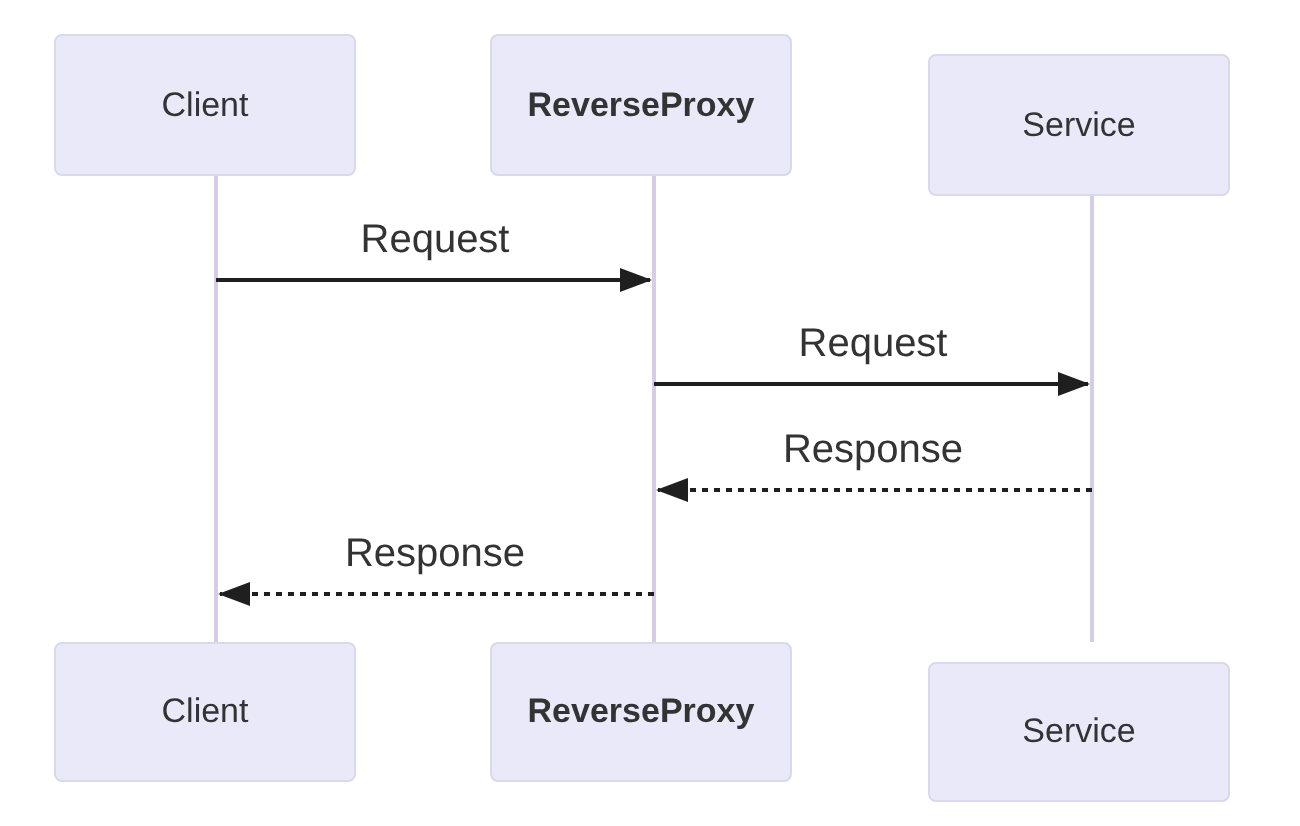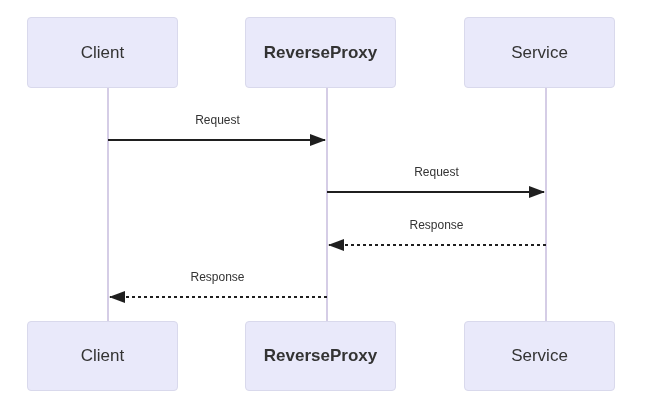--- a/index.html
+++ b/index.html
@@ -30,21 +30,21 @@
     border: 1px solid var(--actor-border);
     border-radius: 4px;
     display: flex;
     align-items: center;
     justify-content: center;
   }
   .actor-box.top    { top: 17px; }
   .actor-box.bottom { top: 321px; height: 70px; }
   .actor-box.a0 { left: 27px; }
   .actor-box.a1 { left: 245px; font-weight: bold; }
-  .actor-box.a2 { left: 464px; }
+  .actor-box.a2 { left: 464px; margin-top: 10px; }
   .actor-label {
     font-size: 17px;
     color: var(--text);
   }
   .lifeline {
     position: absolute;
     top: 88px;
     height: 233px;
     width: 2px;
     background: var(--lifeline);
@@ -55,21 +55,21 @@
   #msg-layer {
     position: absolute;
     left: 0; top: 0;
     width: 650px;
     height: 413px;
     pointer-events: none;
   }
   .msg-label {
     position: absolute;
     transform: translateX(-50%);
-    font-size: 12px;
+    font-size: 20px;
     line-height: 19px;
     color: var(--text);
     white-space: nowrap;
     background: var(--bg);
     padding: 0 3px;
   }
 </style>
 </head>
 <body>
 

